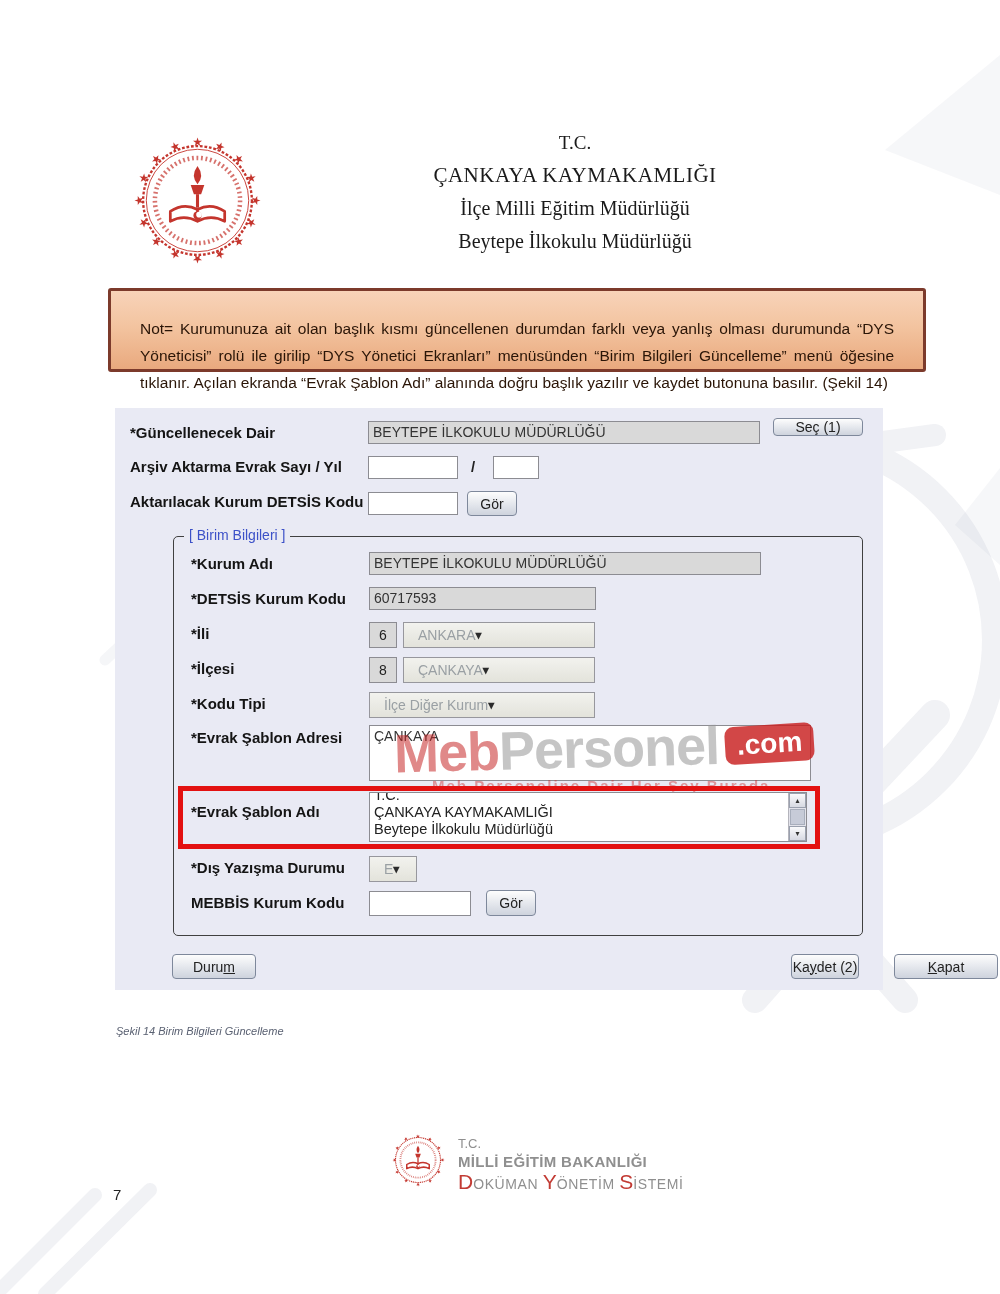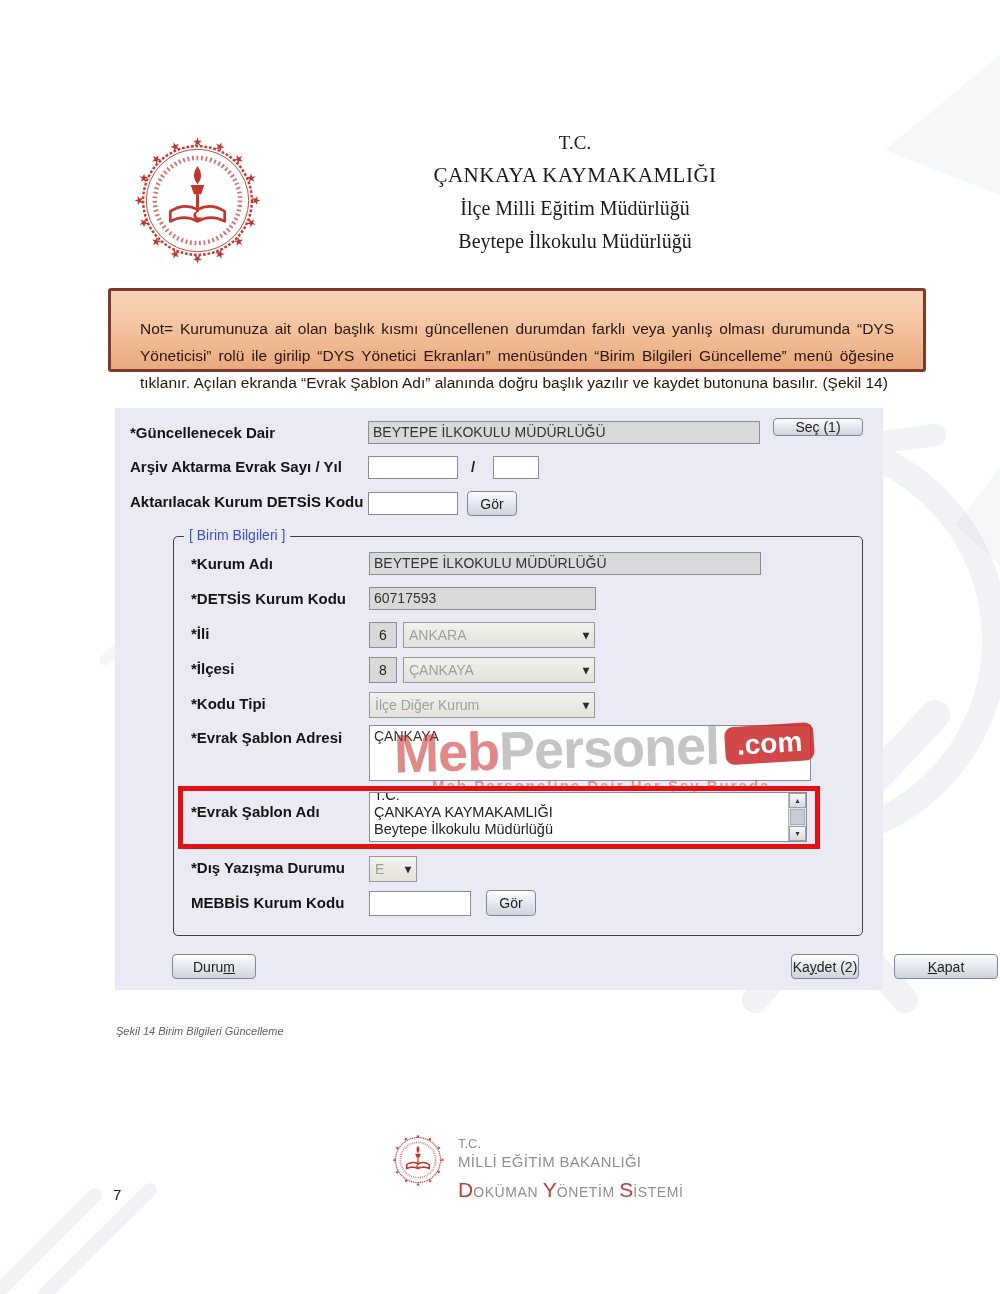--- a/index.html
+++ b/index.html
@@ -33,21 +33,21 @@
        font-size:14px;color:#333;line-height:21px;padding:0 4px;overflow:hidden;white-space:nowrap;}
   .ro{background:#d9d9d9;}
   .btn{position:absolute;box-sizing:border-box;border:1px solid #7e889b;border-radius:4px;
        background:linear-gradient(180deg,#fdfdfd,#e3e6ec 55%,#ced3dd);
        font-size:14px;color:#222;text-align:center;cursor:pointer;
        display:flex;align-items:center;justify-content:center;}
   .btn .key{text-decoration:underline;}
   .sel{position:absolute;box-sizing:border-box;border:1px solid #97979d;
        background:linear-gradient(180deg,#f2f2ee,#e3e3db);
        font-size:14px;color:#9aa0a4;display:flex;align-items:center;
-       justify-content:space-between;padding:0 5px;}
+       padding:0 14px;}
   .sel .chev{color:#2b2b2b;font-size:12px;font-weight:bold;}
   .code{position:absolute;box-sizing:border-box;width:28px;border:1px solid #8c8c92;
         background:#d9d9d9;font-size:14px;color:#222;text-align:center;line-height:24px;}
   .fs{position:absolute;left:58px;top:128px;width:690px;height:400px;box-sizing:border-box;
       border:1px solid #404040;border-radius:5px;}
   .fs-legend{position:absolute;left:10px;top:-10px;background:#e9eaf4;padding:0 5px;
              font-size:14px;color:#3c51c8;}
   .slash{position:absolute;font-size:15px;font-weight:bold;color:#222;}
 
   
@@ -77,22 +77,22 @@
   .sbtn{height:15px;box-sizing:border-box;border:1px solid #9aa0ae;
         background:linear-gradient(180deg,#fafafc,#d7d9e2);font-size:8px;color:#333;
         display:flex;align-items:center;justify-content:center;cursor:pointer;}
   .sthumb{flex:1;margin:1px;background:#c7cbd8;border:1px solid #a8aebc;}
 
   
   .caption{left:116px;top:1025px;font-size:11px;font-style:italic;color:#5a6172;z-index:1;}
   .emblem-sm{left:388px;top:1130px;width:60px;height:60px;}
   .foot-text{left:458px;top:1135px;line-height:18px;}
   .foot-tc{font-size:13px;color:#8f8f8f;}
-  .foot-min{font-size:15px;color:#8f8f8f;letter-spacing:.3px;}
-  .foot-dys{margin-top:10px;color:#8f8f8f;}
+  .foot-min{font-size:15px;color:#8f8f8f;letter-spacing:.3px;font-weight:bold;}
+  .foot-dys{margin-top:2px;color:#8f8f8f;}
   .foot-dys .cap{font-size:21px;color:#c23b34;}
   .foot-dys .rest{font-size:14px;letter-spacing:.6px;}
   .page-num{left:113px;top:1186px;font-size:15px;color:#222;z-index:1;}
 </style>
 </head>
 <body>
 
 <div class="page">
 
   <svg class="ghost" width="1000" height="1294" viewBox="0 0 1000 1294">

